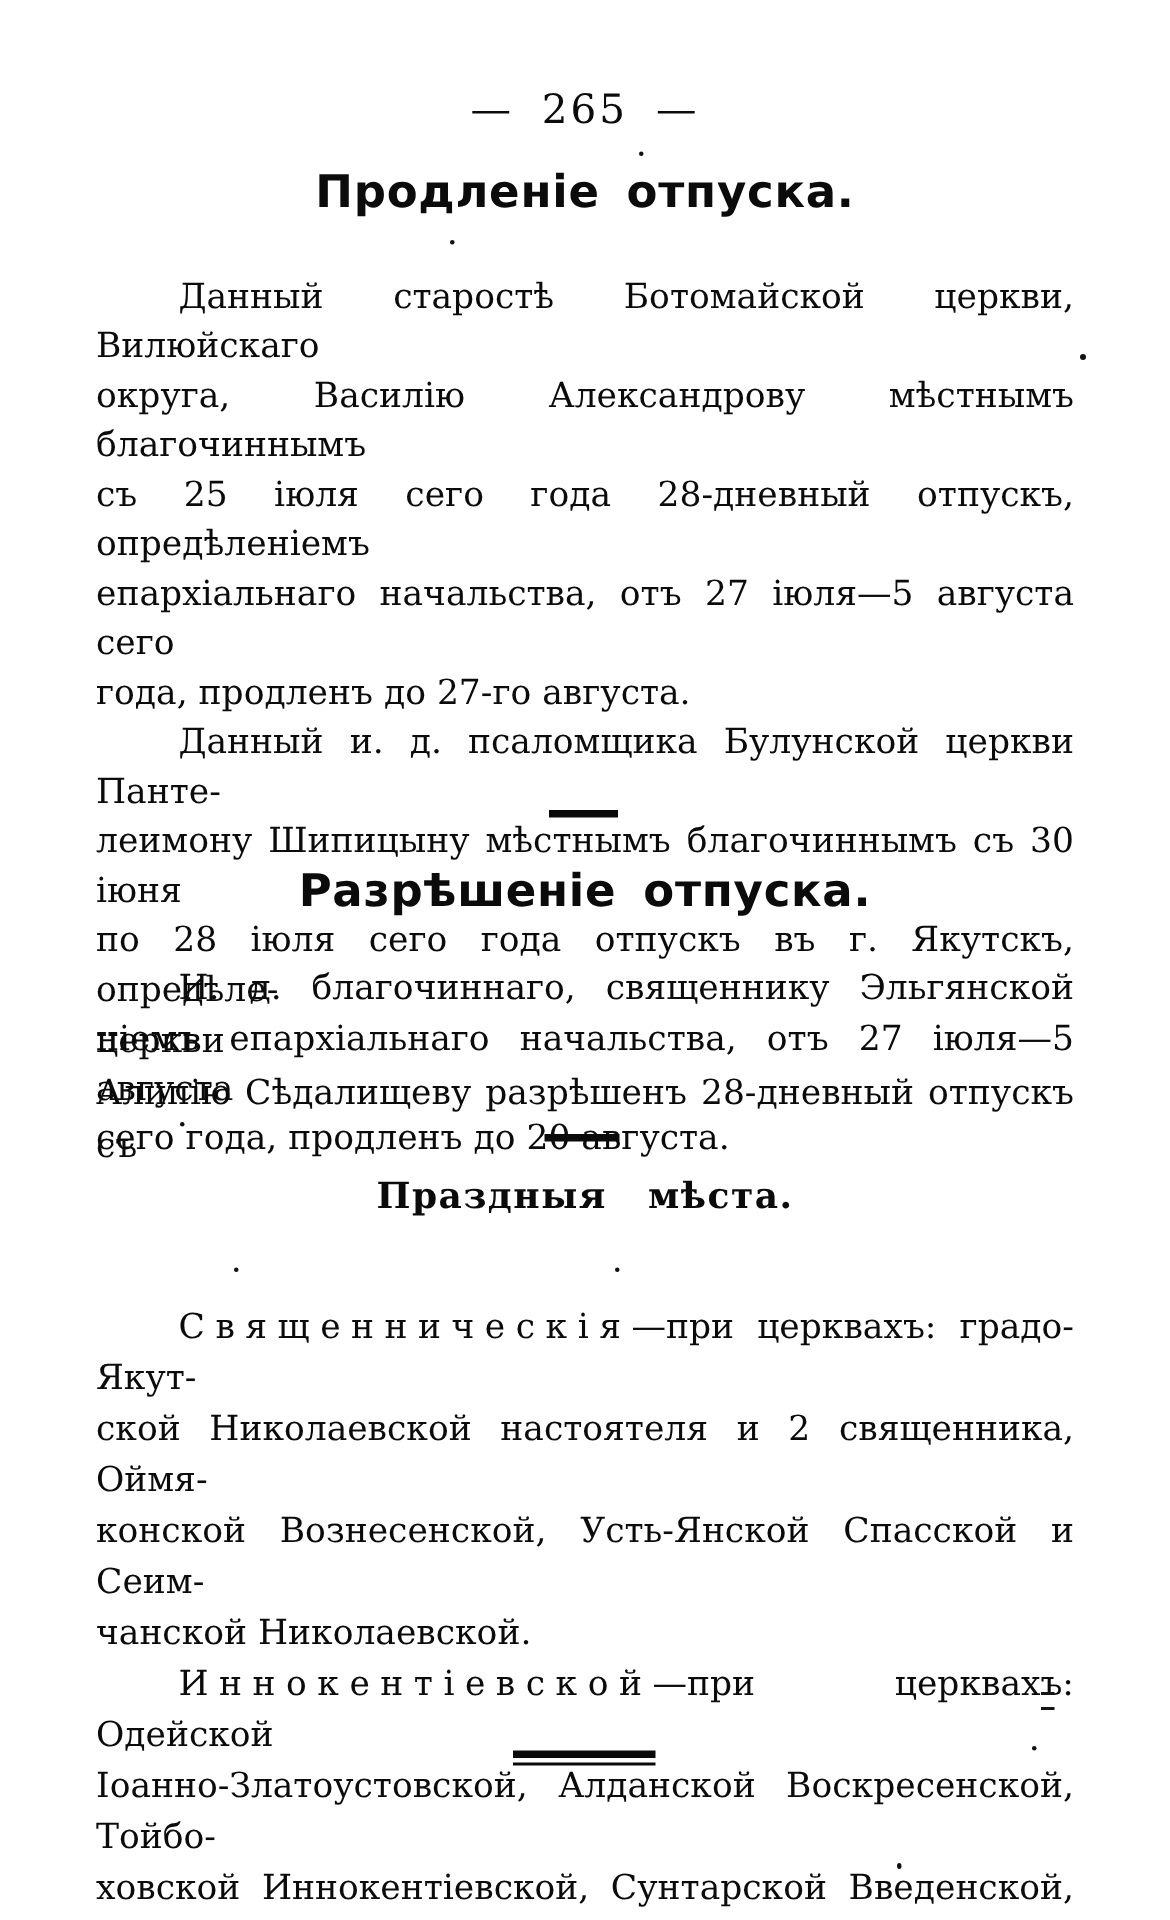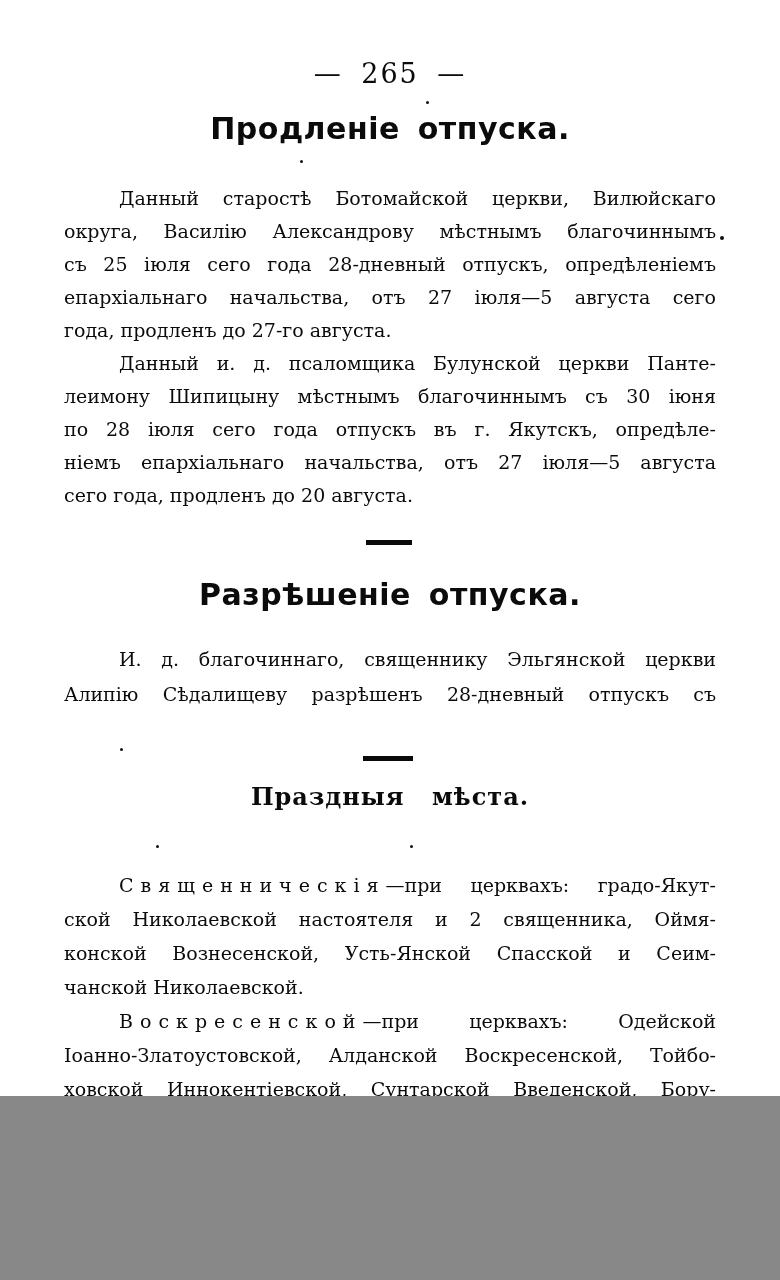--- a/index.html
+++ b/index.html
@@ -1,18 +1,18 @@
 <!DOCTYPE html>
 <html><head>
 <meta charset="utf-8">
 <style>
   html,body{margin:0;padding:0;background:#888;}
   .page{
     position:relative;
-    width:780px;height:1096px;
+    width:780px;height:1280px;
     background:#ffffff;
     color:#0b0b0b;
     font-family:"DejaVu Serif","DejaVu Sans",serif;
     overflow:hidden;
   }
   .page-number{
     position:absolute;top:60px;left:0;width:100%;
     text-align:center;
     font-size:27px;line-height:1;
     letter-spacing:2px;word-spacing:8px;
@@ -31,21 +31,21 @@
     position:absolute;left:0;width:100%;
     text-align:center;
     font-family:"DejaVu Serif",serif;
     font-weight:700;
     font-size:24px;line-height:1.1;
     letter-spacing:1px;word-spacing:18px;
   }
   .h3pos{top:784px;}
   .textblock{
     position:absolute;left:64px;width:652px;
-    font-size:19px;
+    font-size:23px;
   }
   .b1{top:182px;line-height:33px;}
   .b2{top:642px;line-height:35px;}
   .b3{top:868px;line-height:34px;}
   .ln{
     text-align:justify;
     text-align-last:justify;
   }
   .ln.first{text-indent:55px;}
   .ln.last{text-align-last:left;}
@@ -98,21 +98,21 @@
   <div class="h-large h3pos">Праздныя мѣста.</div>
 
   <div class="textblock b3">
     <div class="ln first">
       <span class="spaced">Священническія</span><span>—при церквахъ: градо-Якут-</span>
     </div>
     <div class="ln">ской Николаевской настоятеля и 2 священника, Оймя-</div>
     <div class="ln">конской Вознесенской, Усть-Янской Спасской и Сеим-</div>
     <div class="ln last">чанской Николаевской.</div>
     <div class="ln first">
-      <span class="spaced">Воскресенской</span><span>—при церквахъ: Одейской</span>
+      <span class="spaced">Иннокентіевской</span><span>—при церквахъ: Одейской</span>
     </div>
     <div class="ln">Іоанно-Златоустовской, Алданской Воскресенской, Тойбо-</div>
     <div class="ln">ховской Иннокентіевской, Сунтарской Введенской, Бору-</div>
 
   </div>
 
   <div class="double-rule">
     <div class="dr-top"></div>
     <div class="dr-bot"></div>
   </div>

